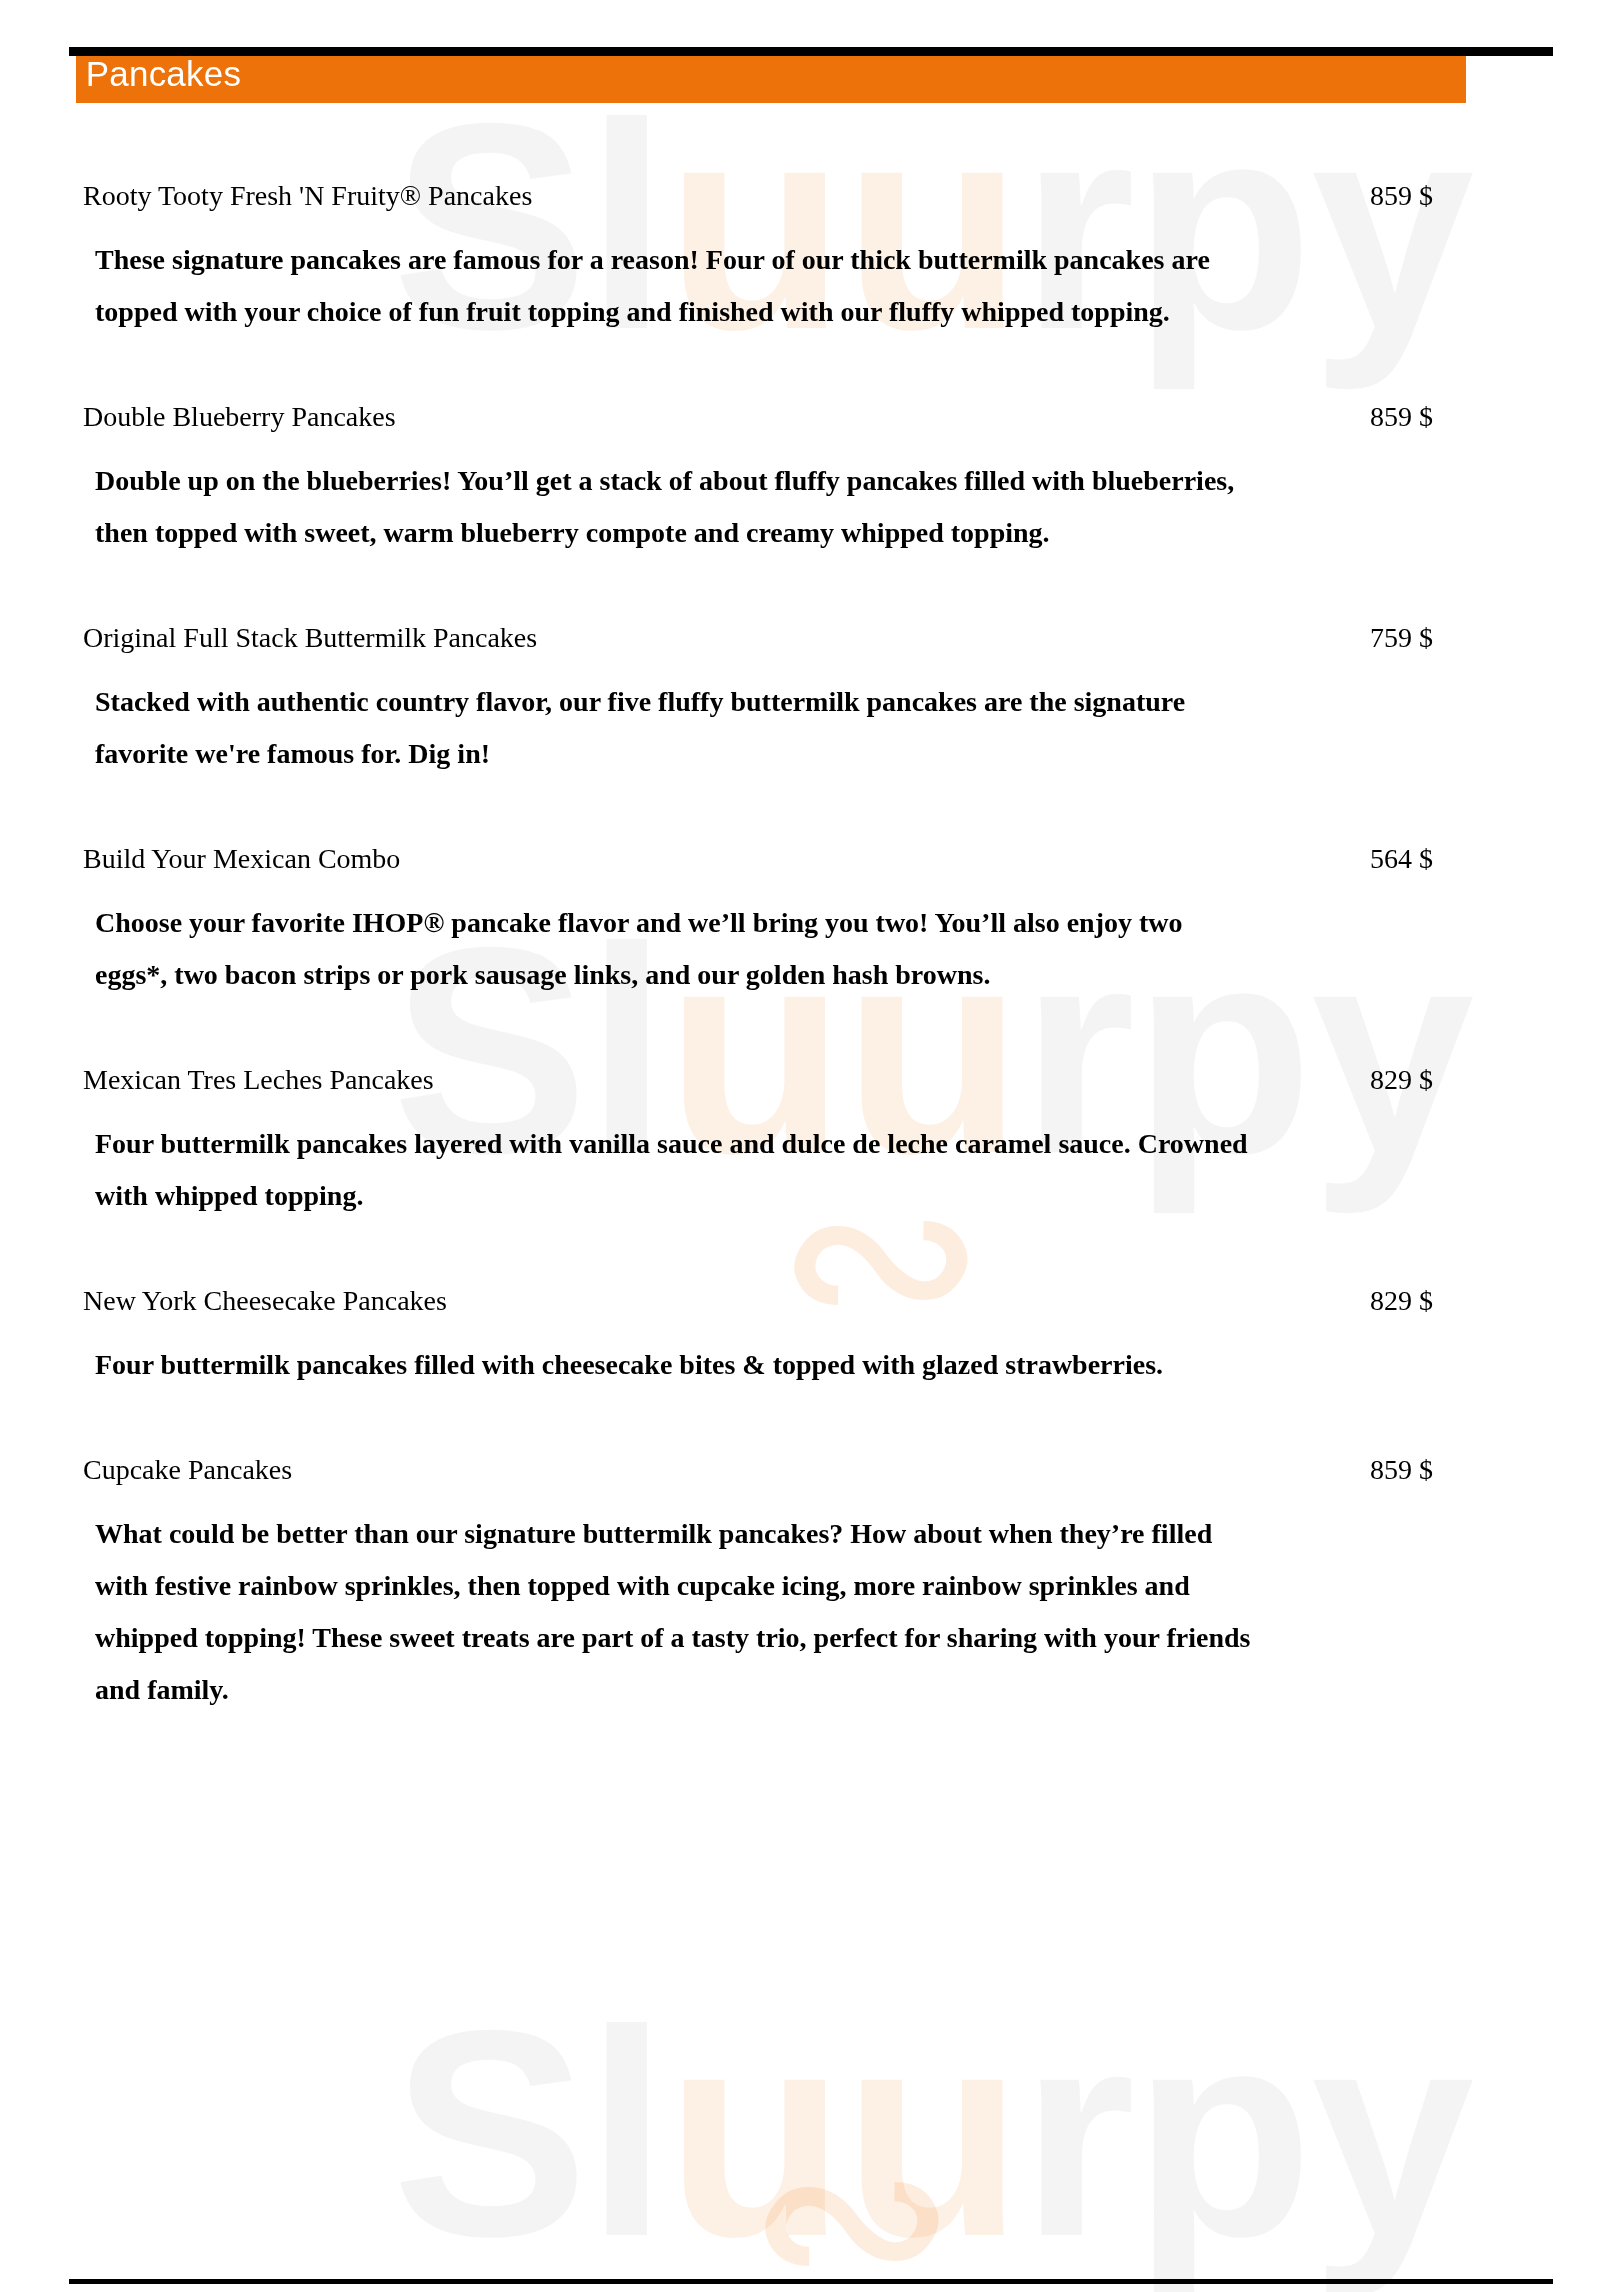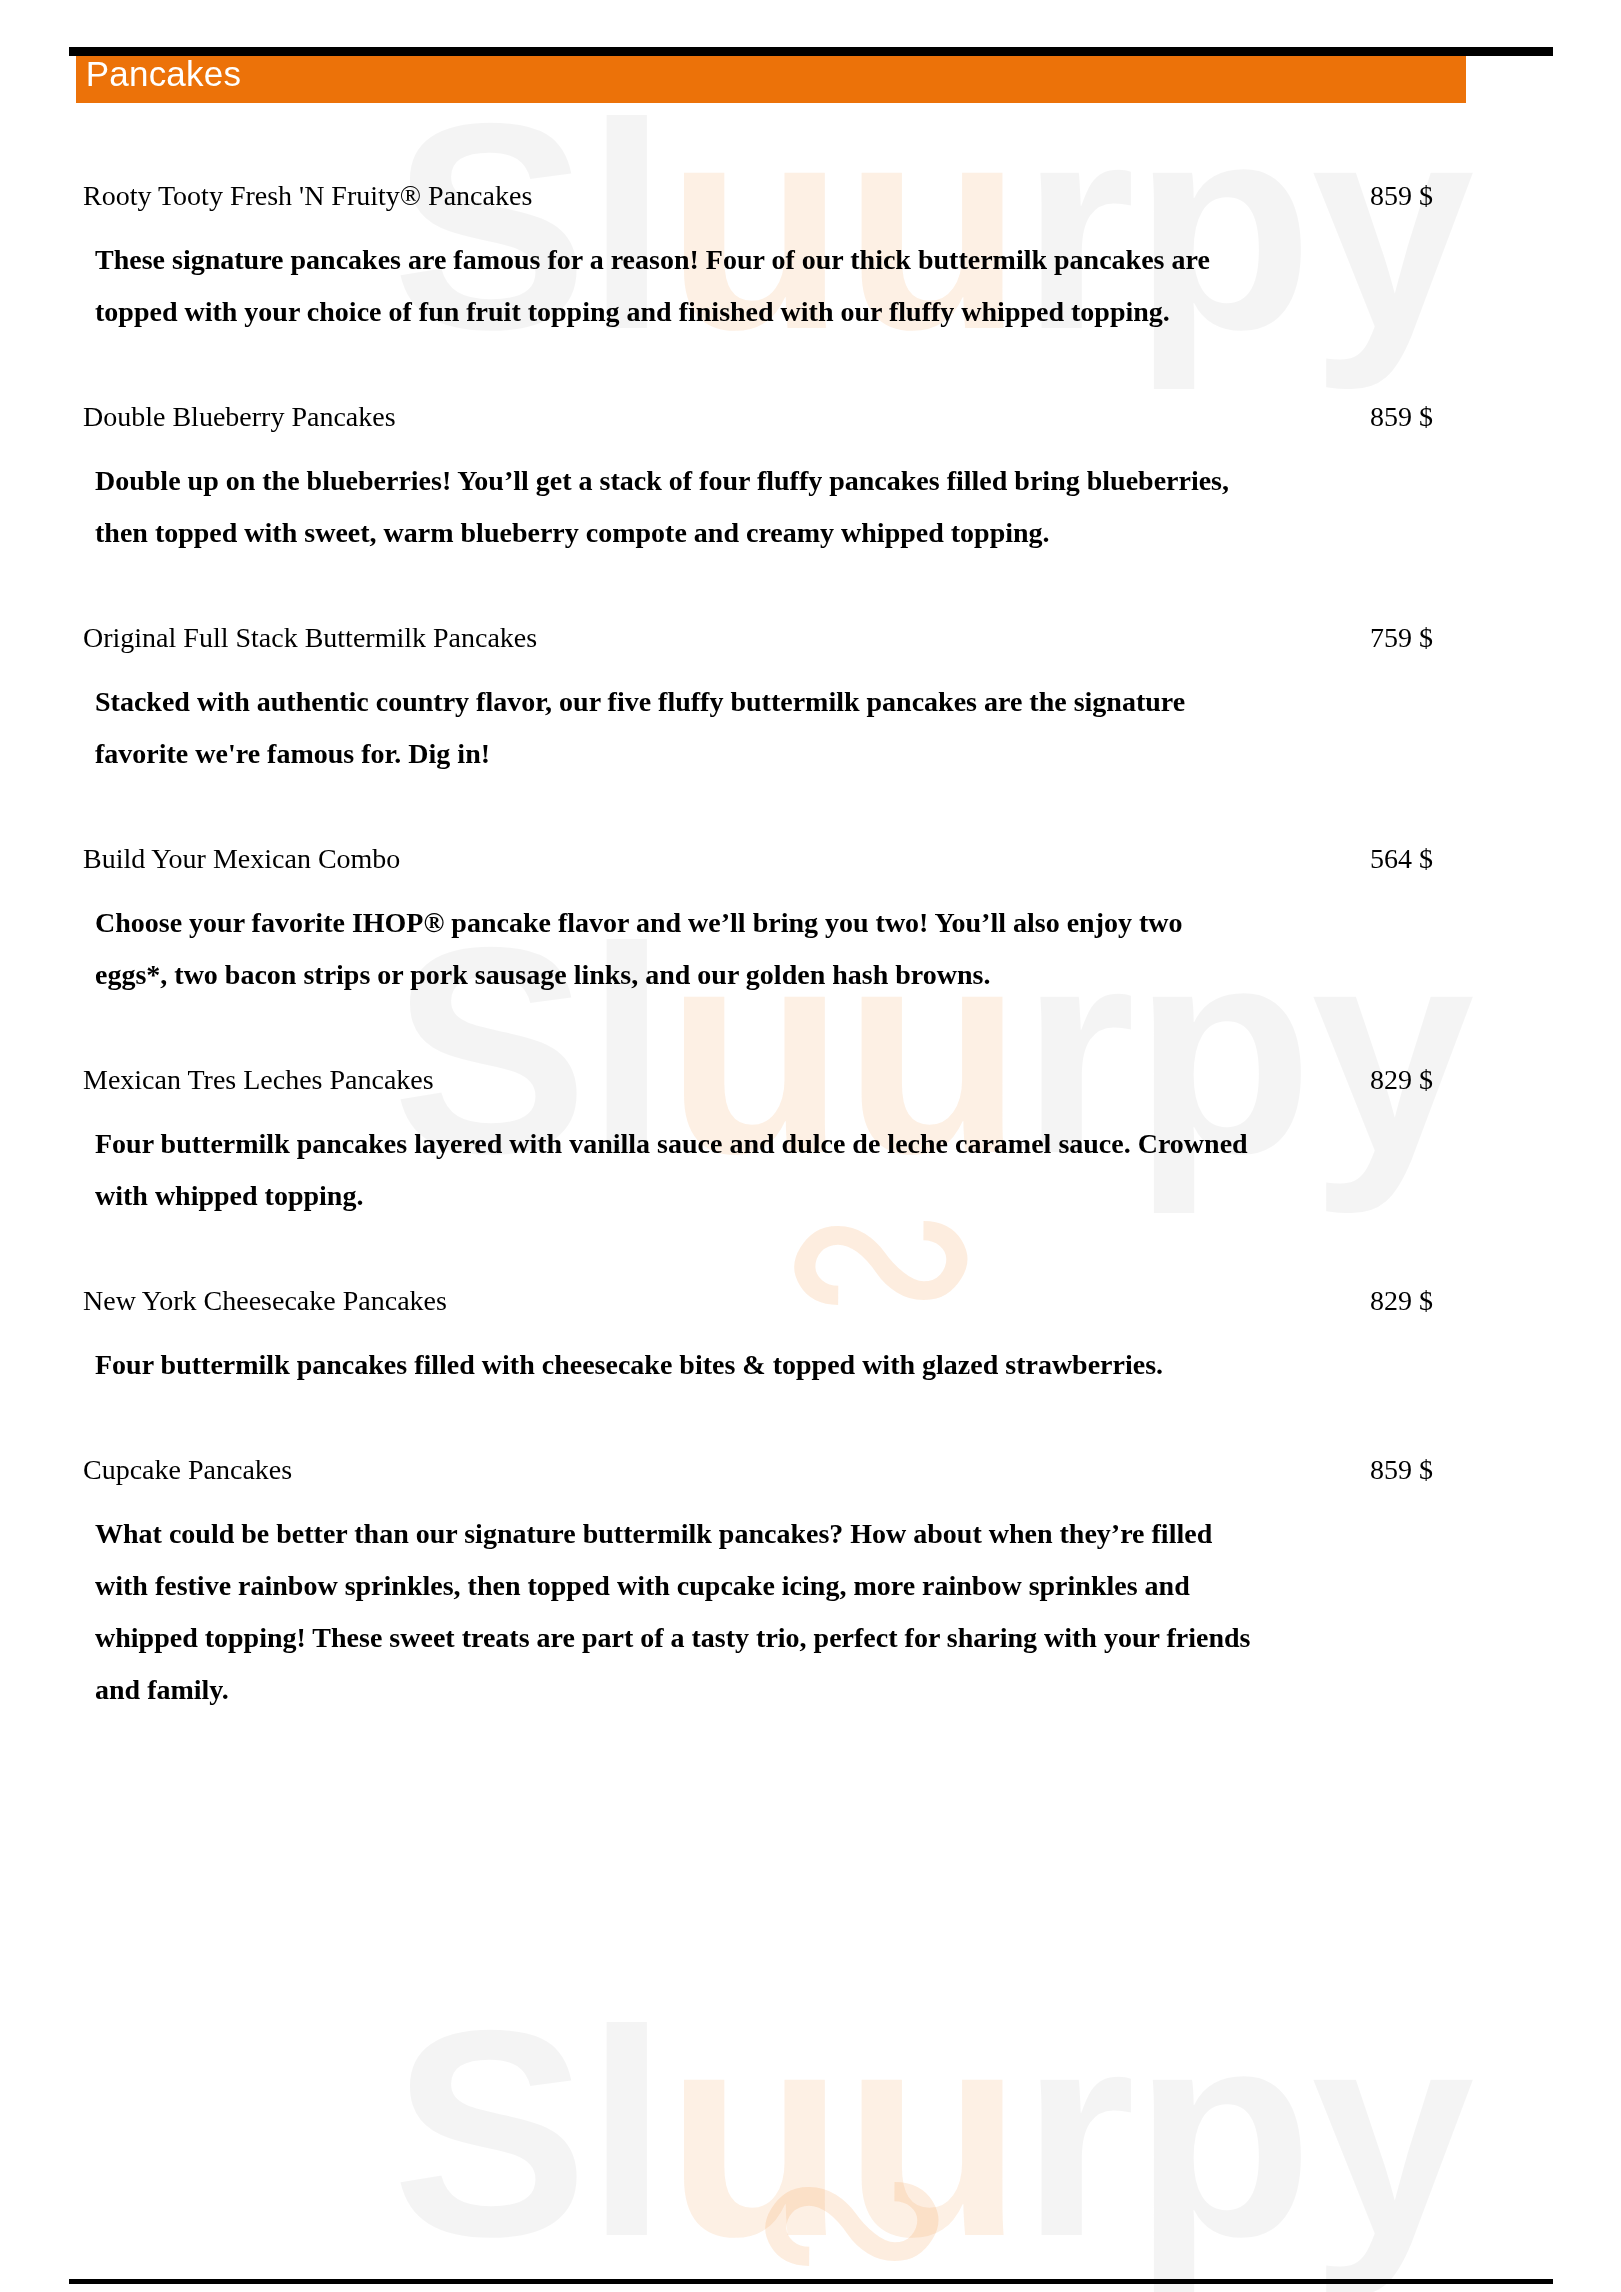--- a/index.html
+++ b/index.html
@@ -177,21 +177,21 @@
         <span class="item-price">859 $</span>
       </div>
       <p class="item-desc">These signature pancakes are famous for a reason! Four of our thick buttermilk pancakes are topped with your choice of fun fruit topping and finished with our fluffy whipped topping.</p>
     </div>
 
     <div class="menu-item">
       <div class="item-head">
         <span class="item-name">Double Blueberry Pancakes</span>
         <span class="item-price">859 $</span>
       </div>
-      <p class="item-desc">Double up on the blueberries! You’ll get a stack of four fluffy pancakes filled bring blueberries, then topped with sweet, warm blueberry compote and creamy whipped topping.</p>
+      <p class="item-desc">Double up on the blueberries! You’ll get a stack of about fluffy pancakes filled with blueberries, then topped with sweet, warm blueberry compote and creamy whipped topping.</p>
     </div>
 
     <div class="menu-item">
       <div class="item-head">
         <span class="item-name">Original Full Stack Buttermilk Pancakes</span>
         <span class="item-price">759 $</span>
       </div>
       <p class="item-desc">Stacked with authentic country flavor, our five fluffy buttermilk pancakes are the signature favorite we're famous for. Dig in!</p>
     </div>
 

